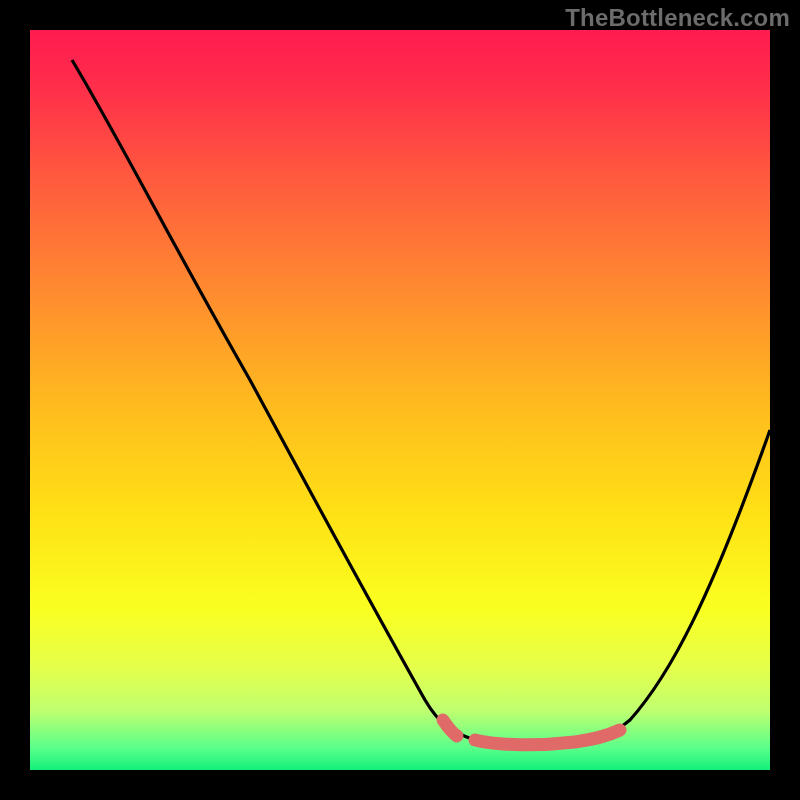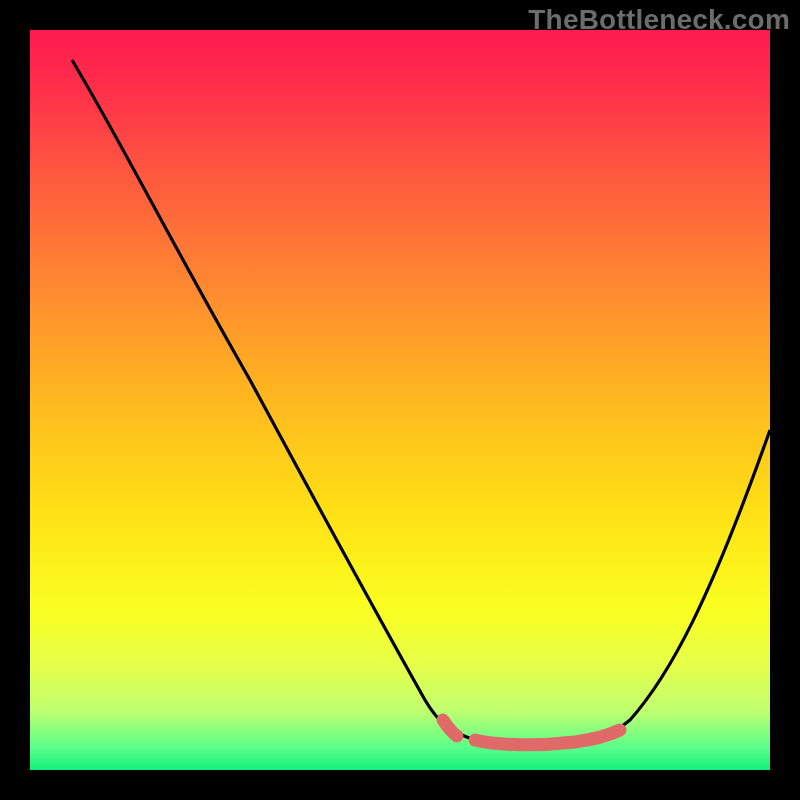--- a/index.html
+++ b/index.html
@@ -43,21 +43,21 @@
       #faff20 78%,
       #e5ff4a 86%,
       #bfff70 92%,
       #5aff8a 97%,
       #13f07a 100%);
   }
   .watermark {
     position: absolute;
     right: 10px;
     top: 4px;
-    font-size: 28px;
+    font-size: 24px;
     font-weight: 600;
     color: #6c6c6c;
     letter-spacing: 0.2px;
   }
   svg.curve {
     position: absolute;
     left: 0;
     top: 0;
     width: 740px;
     height: 740px;

